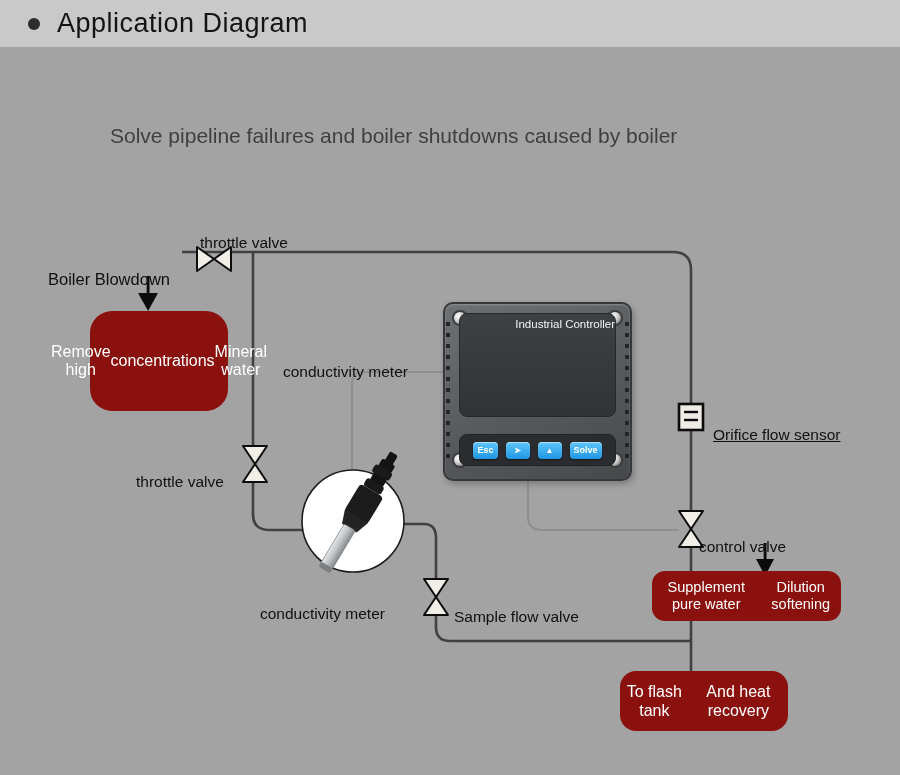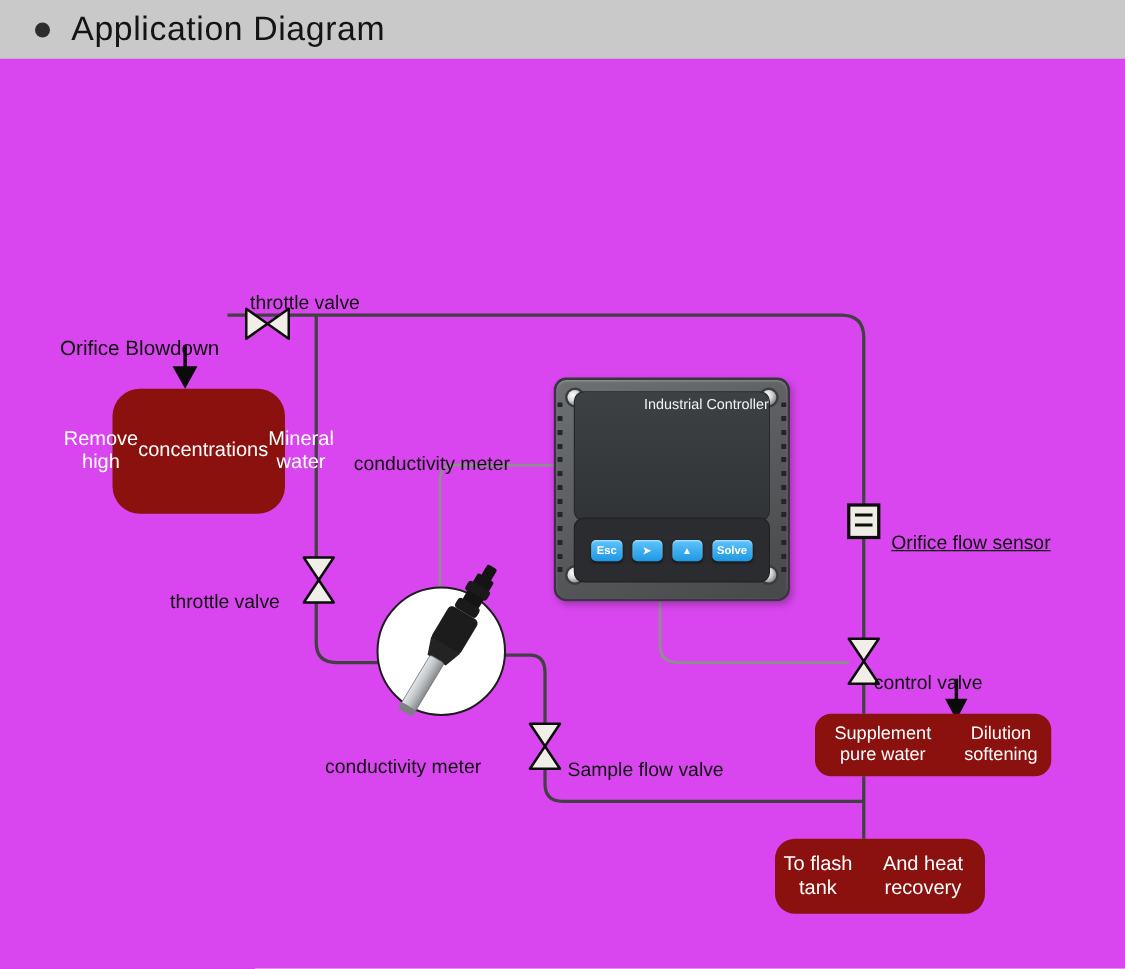--- a/index.html
+++ b/index.html
@@ -1,19 +1,19 @@
 <!DOCTYPE html>
 <html><head>
 <meta charset="utf-8">
 <style>
   * { margin:0; padding:0; box-sizing:border-box; }
   html,body { background:#ffffff; }
   .page {
     position:relative; width:900px; height:775px; overflow:hidden;
-    background:#d946ef; font-family:"Liberation Sans", sans-serif;
+    background:#a3a3a3; font-family:"Liberation Sans", sans-serif;
   }
   
   .topbar {
     position:absolute; left:0; top:0; width:900px; height:47px;
     background:#c9c9c9; display:flex; align-items:center;
   }
   .bullet {
     width:12px; height:12px; border-radius:50%; background:#2d2d2d;
     margin-left:28px; flex:0 0 auto;
   }
@@ -68,21 +68,21 @@
     display:flex; flex-direction:column; overflow:hidden;
   }
   .lcd-bar {
     height:13px; background:#3d434b; color:#ffffff; font-size:9px;
     display:flex; justify-content:space-between; align-items:center; padding:0 4px; flex:0 0 auto;
   }
   .lcd-main { flex:1; display:flex; align-items:center; justify-content:center; }
   .lcd-value { font-size:31px; color:#1b1b1b; letter-spacing:1px; }
   .lcd-unit { font-size:8px; color:#33383c; margin-left:5px; align-self:flex-end; margin-bottom:7px; }
   .keypad {
-    position:absolute; left:14px; right:14px; bottom:13px; height:52px;
+    position:absolute; left:14px; right:14px; bottom:13px; height:32px;
     background:#2a2c2f; border-radius:8px; border:1px solid #202224;
     display:flex; align-items:center; justify-content:center; gap:8px;
   }
   .key {
     min-width:24px; height:17px; padding:0 4px;
     background:linear-gradient(180deg,#5ec5fa,#1f97e4);
     border-radius:4px; color:#ffffff; font-size:9px; font-weight:bold;
     display:flex; align-items:center; justify-content:center;
     box-shadow:inset 0 1px 1px rgba(255,255,255,.5), 0 1px 2px rgba(0,0,0,.5);
   }
@@ -93,21 +93,21 @@
 <body>
 
 <div class="page">
 
   <header class="topbar">
     <span class="bullet"></span>
     <h1>Application Diagram</h1>
   </header>
 
   <p class="intro">
-    <br>
+    <span>Solve pipeline failures and boiler shutdowns caused by boiler</span><br>
   </p>
 
   <svg class="wiring" width="900" height="775" viewBox="0 0 900 775">
     <defs>
       <linearGradient id="metal" x1="0" y1="0" x2="1" y2="0">
         <stop offset="0" stop-color="#e4e6e8"></stop>
         <stop offset="0.45" stop-color="#c2c5c8"></stop>
         <stop offset="1" stop-color="#84888c"></stop>
       </linearGradient>
     </defs>
@@ -171,21 +171,21 @@
         <rect x="343" y="476" width="20" height="9" rx="3" fill="#1a1a1a"></rect>
         <rect x="340" y="485" width="27" height="32" rx="4" fill="#1c1c1c"></rect>
         <polygon points="340,515 367,515 362,529 345,529" fill="#232323"></polygon>
         <rect x="347" y="528" width="13" height="48" rx="2" fill="url(#metal)" stroke="#6f7376" stroke-width="0.6"></rect>
         <rect x="347" y="572" width="13" height="6" rx="2" fill="#7c8084"></rect>
       </g>
     </g>
   </svg>
 
   <div class="lbl" style="left:200px; top:215px;">throttle valve</div>
-  <div class="lbl lbl-boiler" style="left:48px; top:251px;">Orifice Blowdown</div>
+  <div class="lbl lbl-boiler" style="left:48px; top:251px;">Boiler Blowdown</div>
   <div class="lbl" style="left:283px; top:344px;">conductivity meter</div>
   <div class="lbl" style="left:136px; top:454px;">throttle valve</div>
   <div class="lbl" style="left:260px; top:586px;">conductivity meter</div>
   <div class="lbl" style="left:454px; top:589px;">Sample flow valve</div>
   <div class="lbl" style="left:713px; top:407px;text-decoration:underline;">Orifice flow sensor</div>
   <div class="lbl" style="left:699px; top:519px;">control valve</div>
 
   <div class="redbox box-remove">
     <span>Remove high</span>
     <span>concentrations</span>

